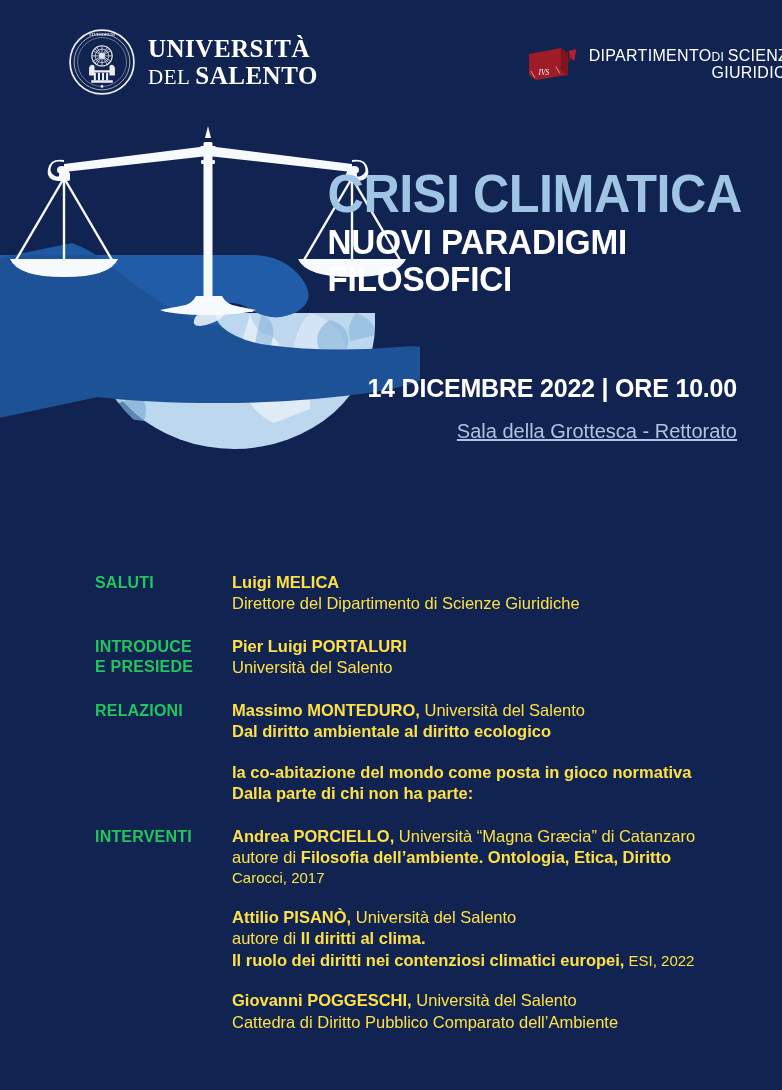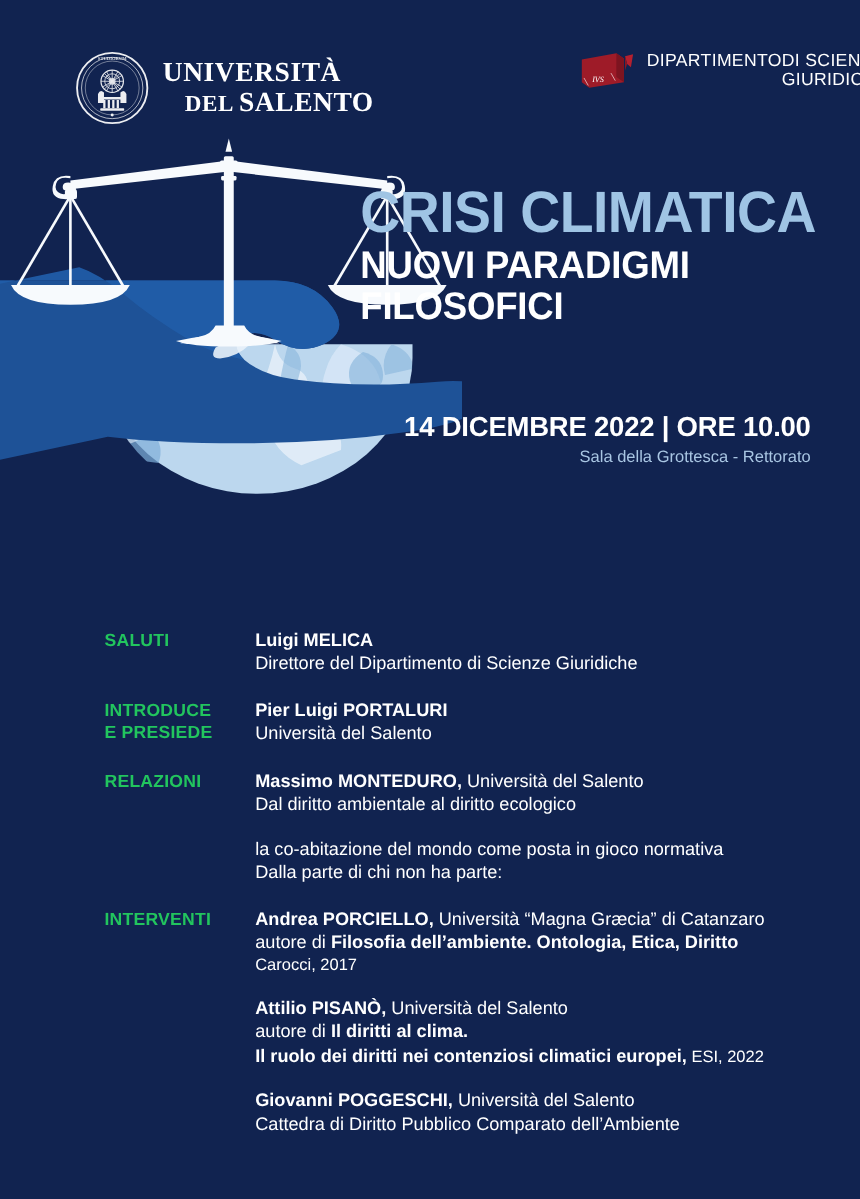--- a/index.html
+++ b/index.html
@@ -20,21 +20,21 @@
   #header-logos {
     position: absolute;
     top: 0; left: 0;
     width: 782px;
     height: 115px;
   }
 
   #unisalento-logo {
     position: absolute;
     left: 68px;
-    top: 46px;
+    top: 28px;
     display: flex;
     align-items: center;
     gap: 12px;
   }
   #unisalento-seal { width: 68px; height: 68px; display: block; }
   #unisalento-wordmark {
     display: flex;
     flex-direction: column;
     justify-content: center;
     line-height: 1;
@@ -46,21 +46,21 @@
     letter-spacing: 0.5px;
     font-family: "Liberation Serif", serif;
   }
   .uni-line2 {
     color: #ffffff;
     font-size: 25px;
     letter-spacing: 0.5px;
     margin-top: 2px;
     font-family: "Liberation Serif", serif;
   }
-  .uni-line2 .thin { font-weight: bold; font-size: 21px; margin-left: 20px; }
+  .uni-line2 .thin { font-weight: normal; font-size: 21px; }
   .uni-line2 .thick { font-weight: bold; }
 
   #dipartimento-logo {
     position: absolute;
     left: 525px;
     top: 40px;
     display: flex;
     align-items: center;
     gap: 9px;
   }
@@ -73,21 +73,21 @@
   .dip-line1 {
     color: #ffffff;
     font-size: 16px;
     letter-spacing: 0.3px;
   }
   .dip-line2 {
     color: #ffffff;
     font-size: 16px;
     letter-spacing: 0.3px;
   }
-  .dip-line2 .small { font-size: 16px; }
+  .dip-line2 .small { font-size: 12px; }
 
   
   #hero-illustration {
     position: absolute;
     left: 0;
     top: 120px;
     width: 420px;
     height: 370px;
   }
   #hero-illustration svg { display: block; }
@@ -136,23 +136,24 @@
     display: block;
     color: #ffffff;
     font-size: 25px;
     font-weight: bold;
     letter-spacing: -0.2px;
     line-height: 1.15;
   }
   #event-venue {
     display: block;
     color: #a9c6e3;
-    font-size: 15px;
+    font-size: 20px;
     line-height: 1.2;
-    margin-top: 4px;
+    margin-top: 16px;
+    text-decoration: underline;
   }
 
   
   #program {
     position: absolute;
     left: 95px;
     top: 572px;
     width: 650px;
   }
   .program-section {
@@ -170,26 +171,26 @@
     line-height: 1.25;
     padding-top: 1px;
   }
   .program-label span { display: block; }
   .program-entries {
     flex: 1 1 auto;
   }
   .program-entry { margin-bottom: 19px; }
   .program-entry:last-child { margin-bottom: 0; }
   .entry-line {
-    color: #ffffff;
+    color: #fde047;
     font-size: 16.5px;
     line-height: 1.3;
   }
   .entry-line b { font-weight: bold; }
-  .entry-line.bold { font-weight: normal; }
+  .entry-line.bold { font-weight: bold; }
   .entry-small { font-size: 15px; }
 </style>
 </head>
 <body>
 
 <div id="header-logos">
 
   <div id="unisalento-logo">
     <svg id="unisalento-seal" viewBox="0 0 100 100">
       <circle cx="50" cy="50" r="47" fill="none" stroke="#ffffff" stroke-width="2.5" opacity="0.92"></circle>

